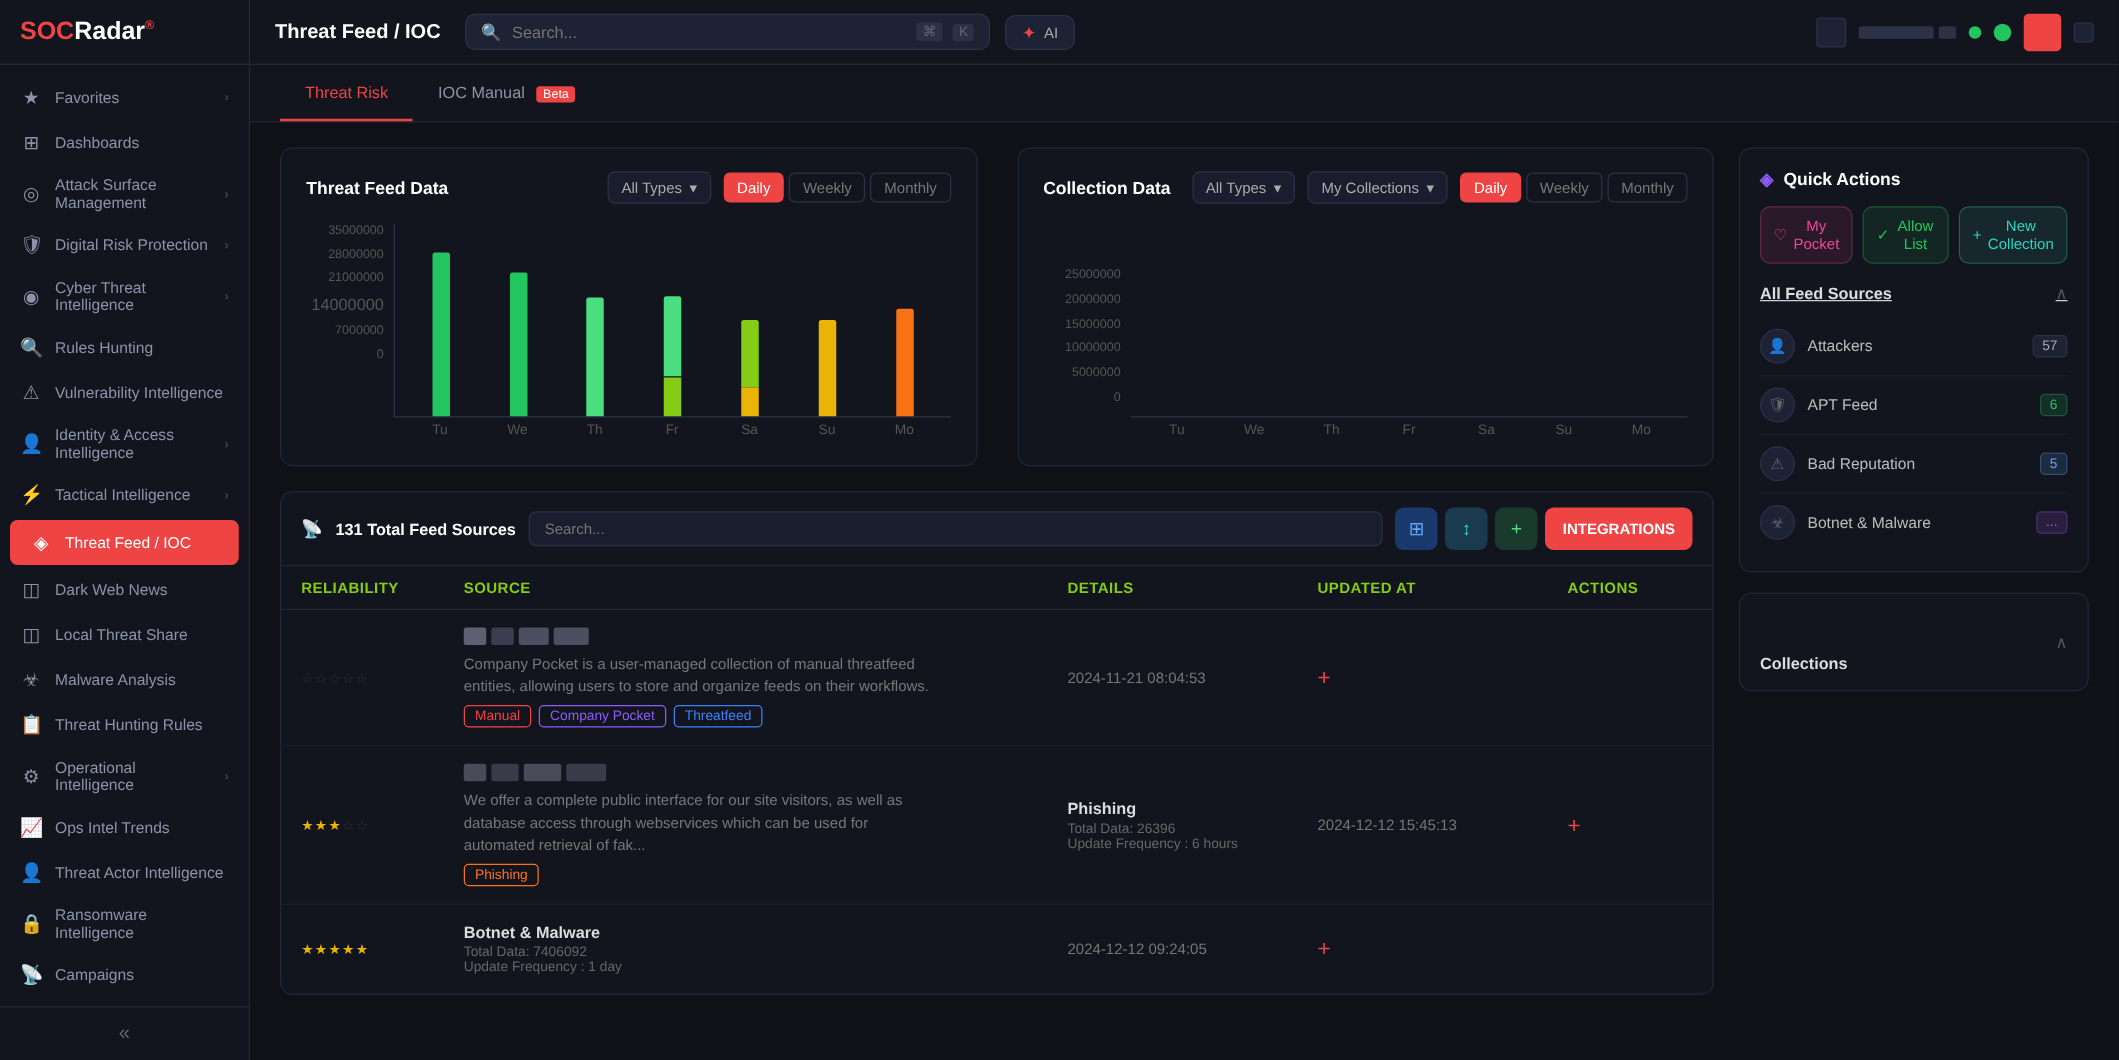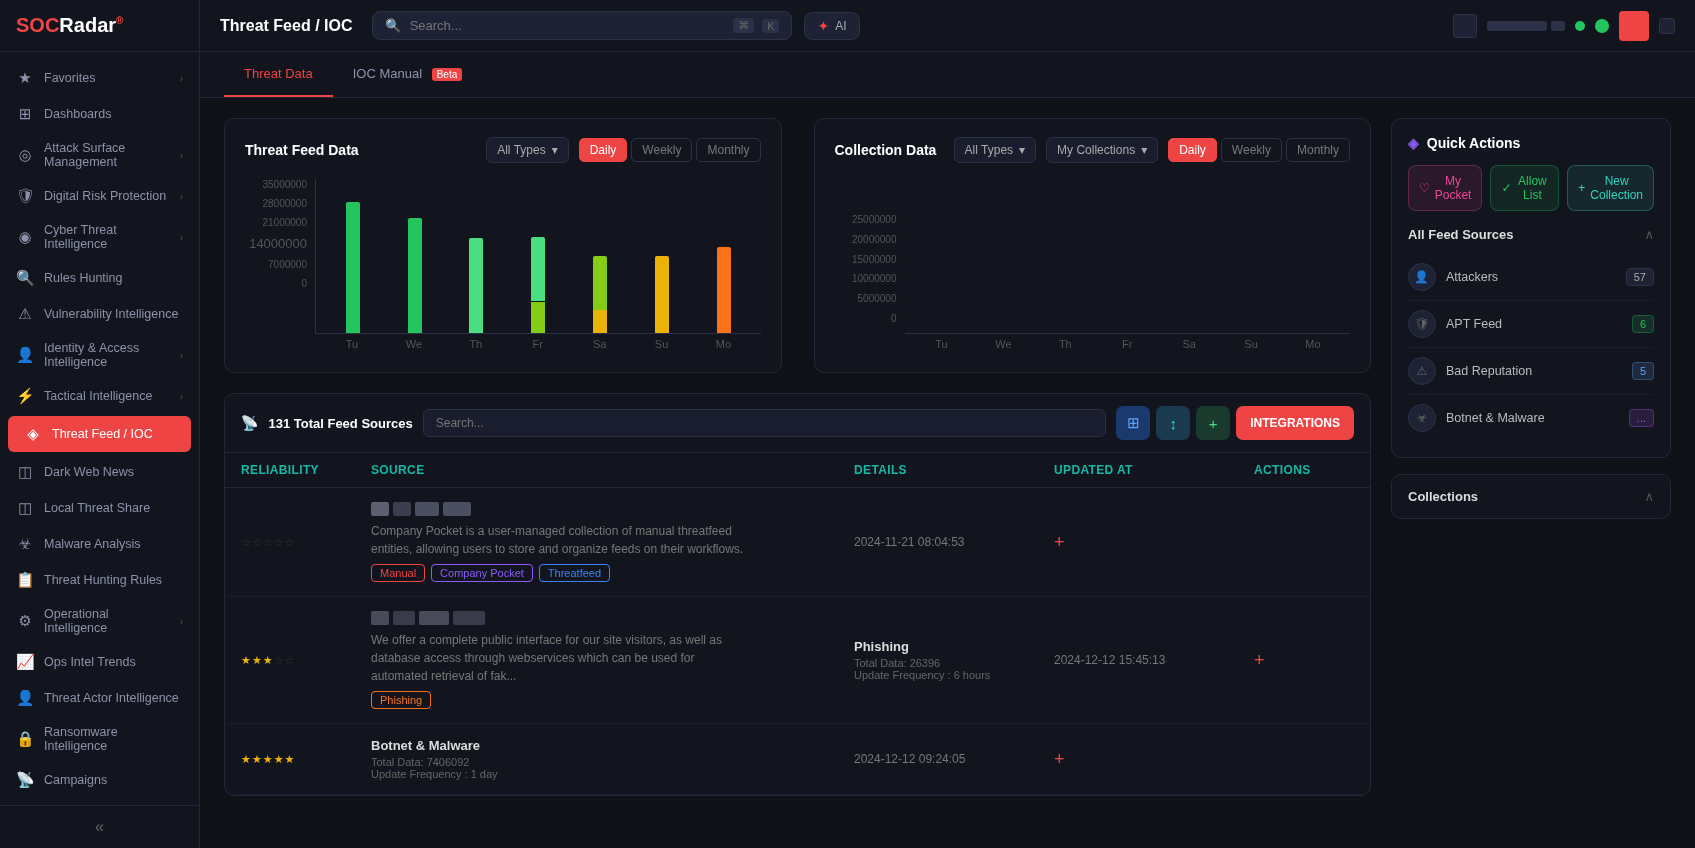--- a/index.html
+++ b/index.html
@@ -63,21 +63,21 @@
     .feed-count { display: flex; align-items: center; gap: 8px; color: #fff; font-size: 13px; font-weight: 600; }
     .feed-icon { color: #aaa; font-size: 14px; }
     .feed-search { flex: 1; background: #1a1d2e; border: 1px solid #2d3148; border-radius: 6px; padding: 6px 12px; color: #aaa; font-size: 12px; outline: none; }
     .feed-actions { display: flex; gap: 6px; margin-left: auto; }
     .feed-btn { width: 34px; height: 34px; border-radius: 7px; display: flex; align-items: center; justify-content: center; cursor: pointer; font-size: 15px; border: none; }
     .feed-btn-blue { background: #1a3a6e; color: #60a5fa; }
     .feed-btn-teal { background: #1a3a4e; color: #2dd4bf; }
     .feed-btn-green { background: #1a3a2e; color: #4ade80; }
     .feed-btn-red { background: #ef4444; color: #fff; font-size: 12px; font-weight: 600; padding: 0 14px; width: auto; }
     .feed-table-header { display: grid; grid-template-columns: 130px 1fr 200px 200px 100px; padding: 10px 16px; border-bottom: 1px solid #23273a; }
-    .feed-table-col { font-size: 12px; color: #14b8a6; font-weight: 600; text-transform: uppercase; letter-spacing: 0.03em; }
+    .feed-table-col { font-size: 12px; color: #84cc16; font-weight: 600; text-transform: uppercase; letter-spacing: 0.03em; }
     .feed-row { display: grid; grid-template-columns: 130px 1fr 200px 200px 100px; padding: 14px 16px; border-bottom: 1px solid #1a1d2e; align-items: center; }
     .stars { color: #eab308; font-size: 11px; display: flex; gap: 1px; }
     .star-empty { color: #333; }
     .source-icons { display: flex; gap: 4px; margin-bottom: 6px; }
     .src-icon { width: 18px; height: 14px; border-radius: 2px; background: #2d3148; }
     .source-desc { font-size: 12px; color: #777; line-height: 1.5; margin-bottom: 6px; max-width: 380px; }
     .source-tags { display: flex; gap: 6px; flex-wrap: wrap; }
     .tag { padding: 2px 8px; border-radius: 4px; font-size: 11px; border: 1px solid; }
     .tag-manual { border-color: #ef4444; color: #ef4444; }
     .tag-pocket { border-color: #8b5cf6; color: #8b5cf6; }
@@ -93,21 +93,21 @@
     
     .right-panel { width: 280px; min-width: 280px; display: flex; flex-direction: column; gap: 16px; }
     .quick-actions-card { background: #13151e; border: 1px solid #23273a; border-radius: 10px; padding: 16px; }
     .qa-title { font-size: 14px; font-weight: 700; color: #fff; display: flex; align-items: center; gap: 8px; margin-bottom: 14px; }
     .qa-icon { color: #8b5cf6; }
     .action-buttons { display: flex; gap: 8px; margin-bottom: 16px; }
     .action-btn { flex: 1; padding: 8px 10px; border-radius: 8px; font-size: 12px; font-weight: 500; cursor: pointer; display: flex; align-items: center; justify-content: center; gap: 5px; border: 1px solid; }
     .action-btn-pink { background: rgba(236,72,153,0.1); border-color: rgba(236,72,153,0.3); color: #ec4899; }
     .action-btn-green { background: rgba(34,197,94,0.1); border-color: rgba(34,197,94,0.3); color: #22c55e; }
     .action-btn-teal { background: rgba(45,212,191,0.1); border-color: rgba(45,212,191,0.3); color: #2dd4bf; }
-    .all-feed-header { display: flex; align-items: center; justify-content: space-between; margin-bottom: 12px; }
+    .all-feed-header { display: flex; align-items: center; justify-content: space-between; margin-bottom: 12px; text-decoration: underline; }
     .all-feed-title { font-size: 13px; font-weight: 600; color: #ddd; }
     .all-feed-chevron { color: #555; cursor: pointer; }
     .feed-source-item { display: flex; align-items: center; gap: 10px; padding: 9px 0; border-bottom: 1px solid #1a1d2e; }
     .feed-source-item:last-child { border-bottom: none; }
     .feed-source-icon { width: 28px; height: 28px; border-radius: 50%; background: #1e2235; border: 1px solid #2d3148; display: flex; align-items: center; justify-content: center; font-size: 12px; color: #666; }
     .feed-source-name { flex: 1; font-size: 12.5px; color: #bbb; }
     .feed-source-badge { background: #1e2235; border-radius: 4px; padding: 2px 7px; font-size: 11px; color: #aaa; border: 1px solid #2d3148; }
     .feed-source-badge.green { background: rgba(34,197,94,0.15); color: #22c55e; border-color: rgba(34,197,94,0.3); }
     .feed-source-badge.blue { background: rgba(96,165,250,0.15); color: #60a5fa; border-color: rgba(96,165,250,0.3); }
     .feed-source-badge.purple { background: rgba(168,85,247,0.15); color: #a855f7; border-color: rgba(168,85,247,0.3); }
@@ -244,21 +244,21 @@
       </div>
       <div class="status-dot status-green"></div>
       <div class="status-dot" style="background:#22c55e;width:14px;height:14px;"></div>
       <div class="avatar"></div>
       <div style="width:16px;height:16px;background:#1e2235;border-radius:3px;border:1px solid #2d3148;"></div>
     </div>
   </div>
 
   <div class="page-header">
     <div class="tabs">
-      <div class="tab active">Threat Data</div>
+      <div class="tab active">Threat Risk</div>
       <div class="tab">
         <span>IOC Manual</span>
         <span class="tab-badge">Beta</span>
       </div>
     </div>
   </div>
 
   <div class="page-body">
     <div class="charts-col">
 
@@ -549,19 +549,19 @@
           <div class="feed-source-item">
             <div class="feed-source-icon">☣</div>
             <span class="feed-source-name">Botnet &amp; Malware</span>
             <span class="feed-source-badge purple">...</span>
           </div>
         </div>
       </div>
 
       <div style="background:#13151e;border:1px solid #23273a;border-radius:10px;padding:14px 16px;">
         <div style="display:flex;align-items:center;justify-content:space-between;">
-          <span style="font-size:13px;font-weight:600;color:#ddd;">Collections</span>
+          <span style="font-size:13px;font-weight:600;color:#ddd;margin-top:34px;">Collections</span>
           <span style="color:#555;cursor:pointer;">∧</span>
         </div>
       </div>
     </div>
   </div>
 </div>
 
 </body></html>

